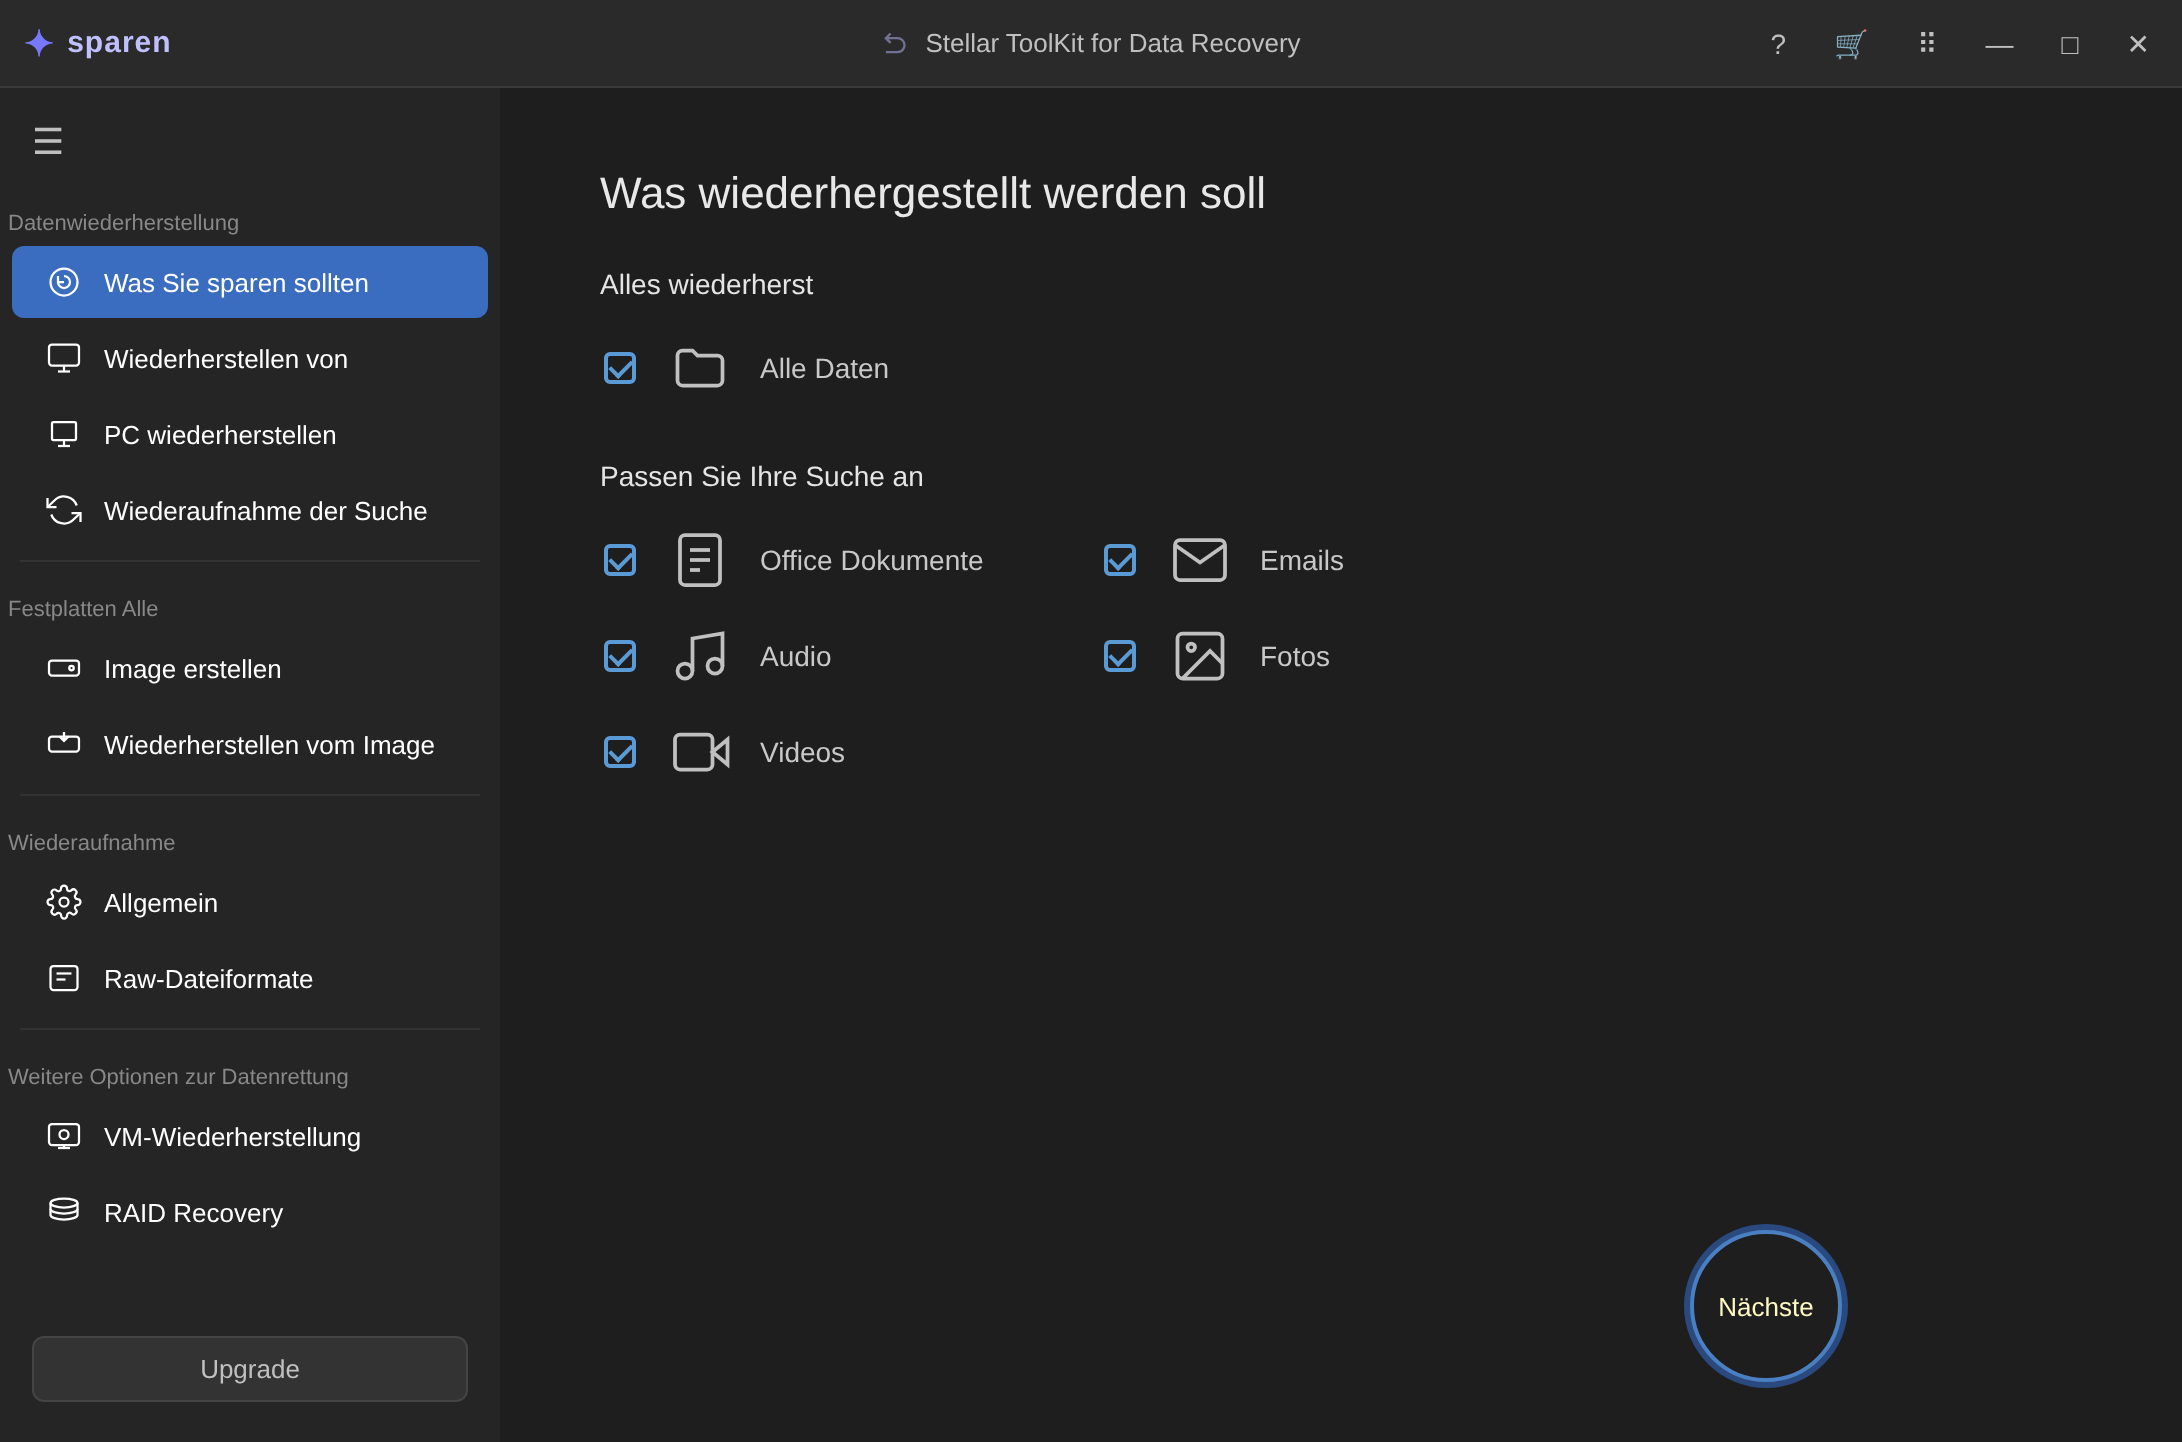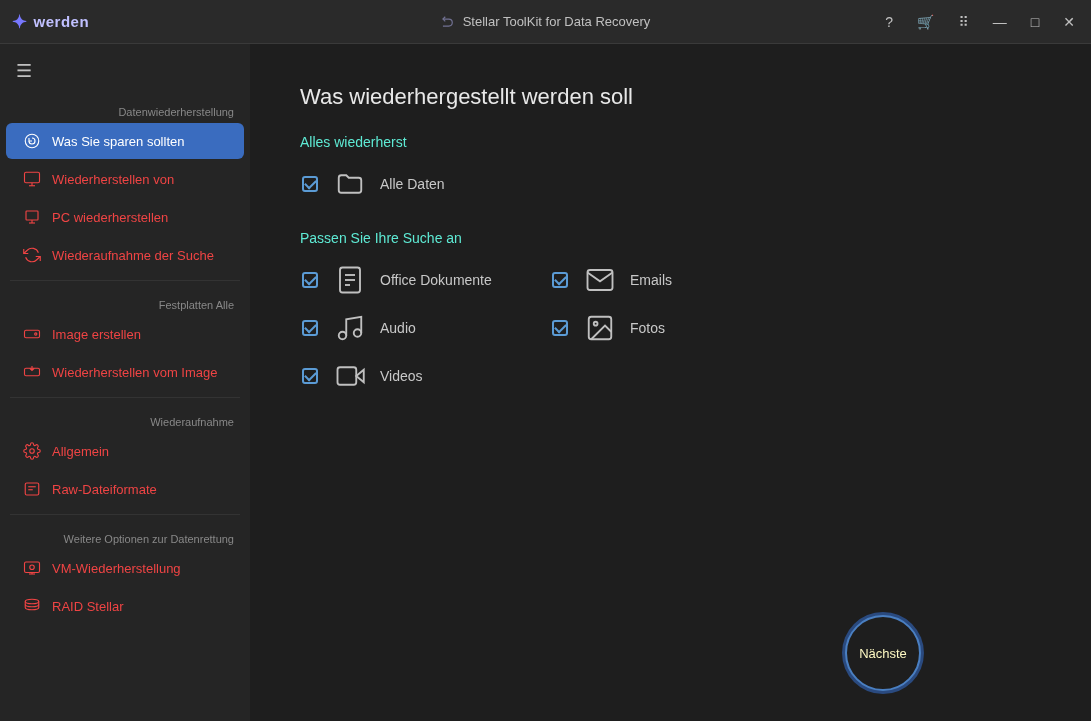--- a/index.html
+++ b/index.html
@@ -90,33 +90,32 @@
       color: #c0c0c0;
       cursor: pointer;
       font-size: 18px;
       padding: 8px 16px;
       text-align: left;
       margin-bottom: 4px;
     }
     .sidebar-section-label {
       font-size: 11px;
       color: #888;
-      padding: 12px 16px 4px;
+      padding: 12px 4px 4px;
       text-transform: none;
       letter-spacing: 0;
-      text-align: right;
     }
     .sidebar-item {
       display: flex;
       align-items: center;
       gap: 10px;
       padding: 8px 16px;
       cursor: pointer;
       font-size: 13px;
-      color: #ef4444;
+      color: #ffffff;
       border-radius: 4px;
       margin: 1px 6px;
     }
     .sidebar-item.active {
       background: #3a6cbf;
       color: white;
       border-radius: 6px;
     }
     .sidebar-item-icon {
       width: 20px;
@@ -156,21 +155,21 @@
       overflow-y: auto;
     }
     .content-title {
       font-size: 22px;
       font-weight: 500;
       color: #e8e8e8;
       margin-bottom: 24px;
     }
     .section-label {
       font-size: 14px;
-      color: #5eead4;
+      color: #e5e5e5;
       margin-bottom: 16px;
       font-weight: 500;
     }
     .option-grid {
       display: flex;
       flex-wrap: wrap;
       gap: 12px 0;
       margin-bottom: 28px;
     }
     .option-item {
@@ -258,21 +257,21 @@
       background: #333;
       margin: 6px 10px;
     }
   </style>
 </head>
 <body>
 
 <div class="titlebar">
   <div class="titlebar-logo">
     <span class="titlebar-logo-star">✦</span>
-    <span>werden</span>
+    <span>sparen</span>
   </div>
   <div class="titlebar-center">
     <svg width="14" height="14" viewBox="0 0 24 24" stroke="#9090c0" fill="none" stroke-width="2">
         <path d="M3 7h10a6 6 0 0 1 0 12H3"></path>
         <polyline points="7 3 3 7 7 11"></polyline>
       </svg>
     <span>Stellar ToolKit for Data Recovery</span>
   </div>
   <div class="titlebar-controls">
     <button class="titlebar-btn">?</button>
@@ -401,23 +400,24 @@
     </div>
 
     <div class="sidebar-item">
       <div class="sidebar-item-icon">
         <svg viewBox="0 0 24 24">
             <ellipse cx="12" cy="6" rx="9" ry="3"></ellipse>
             <path d="M3 6v4c0 1.66 4.03 3 9 3s9-1.34 9-3V6"></path>
             <path d="M3 10v4c0 1.66 4.03 3 9 3s9-1.34 9-3v-4"></path>
           </svg>
       </div>
-      <span>RAID Stellar</span>
-    </div>
-
+      <span>RAID Recovery</span>
+    </div>
+
+    <button class="upgrade-btn">Upgrade</button>
   </div>
 
   <div class="content">
     <h2 class="content-title">Was wiederhergestellt werden soll</h2>
 
     <div class="section-label">Alles wiederherst</div>
 
     <div class="option-grid">
 
       <div class="option-item">

